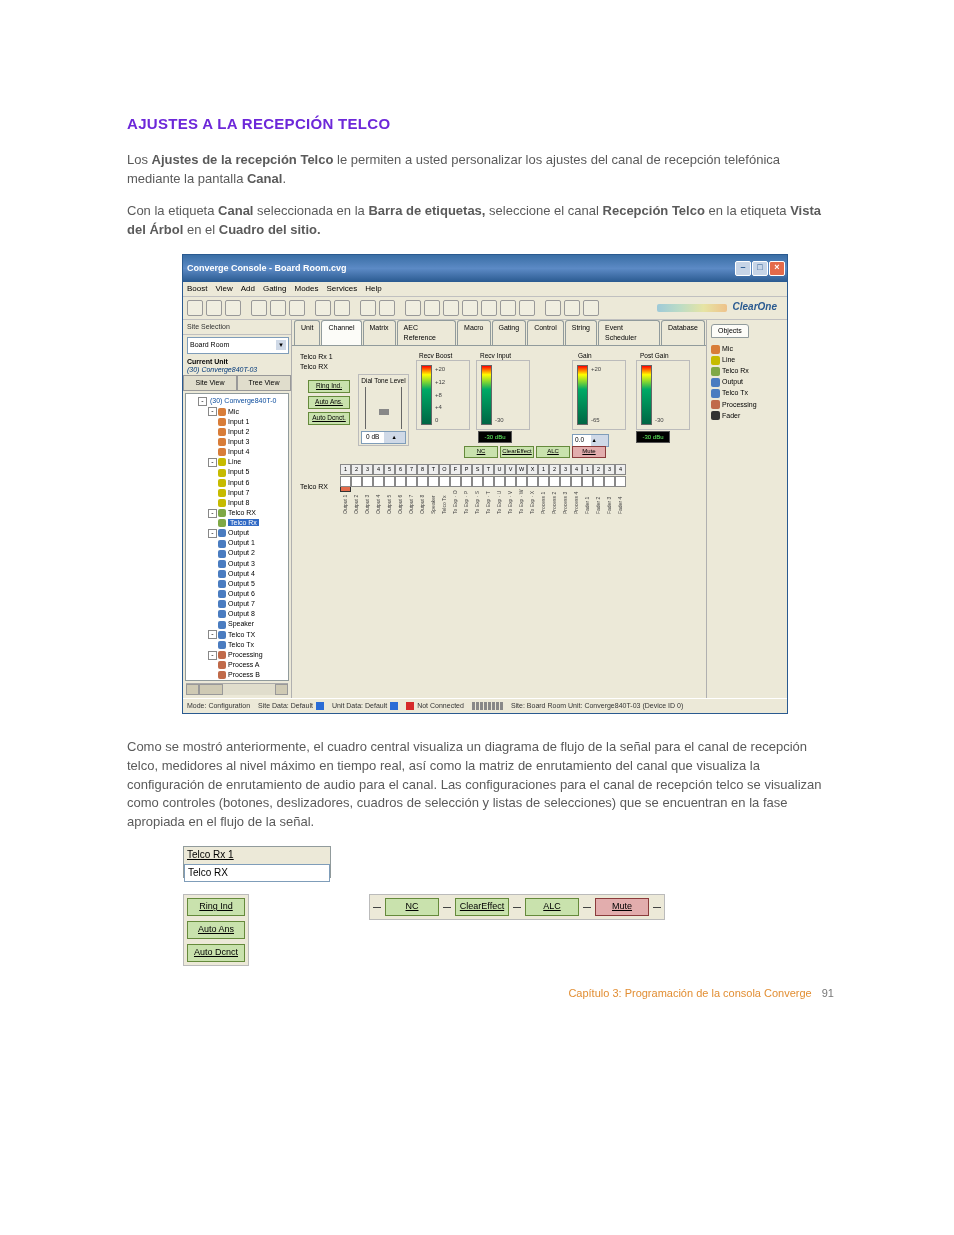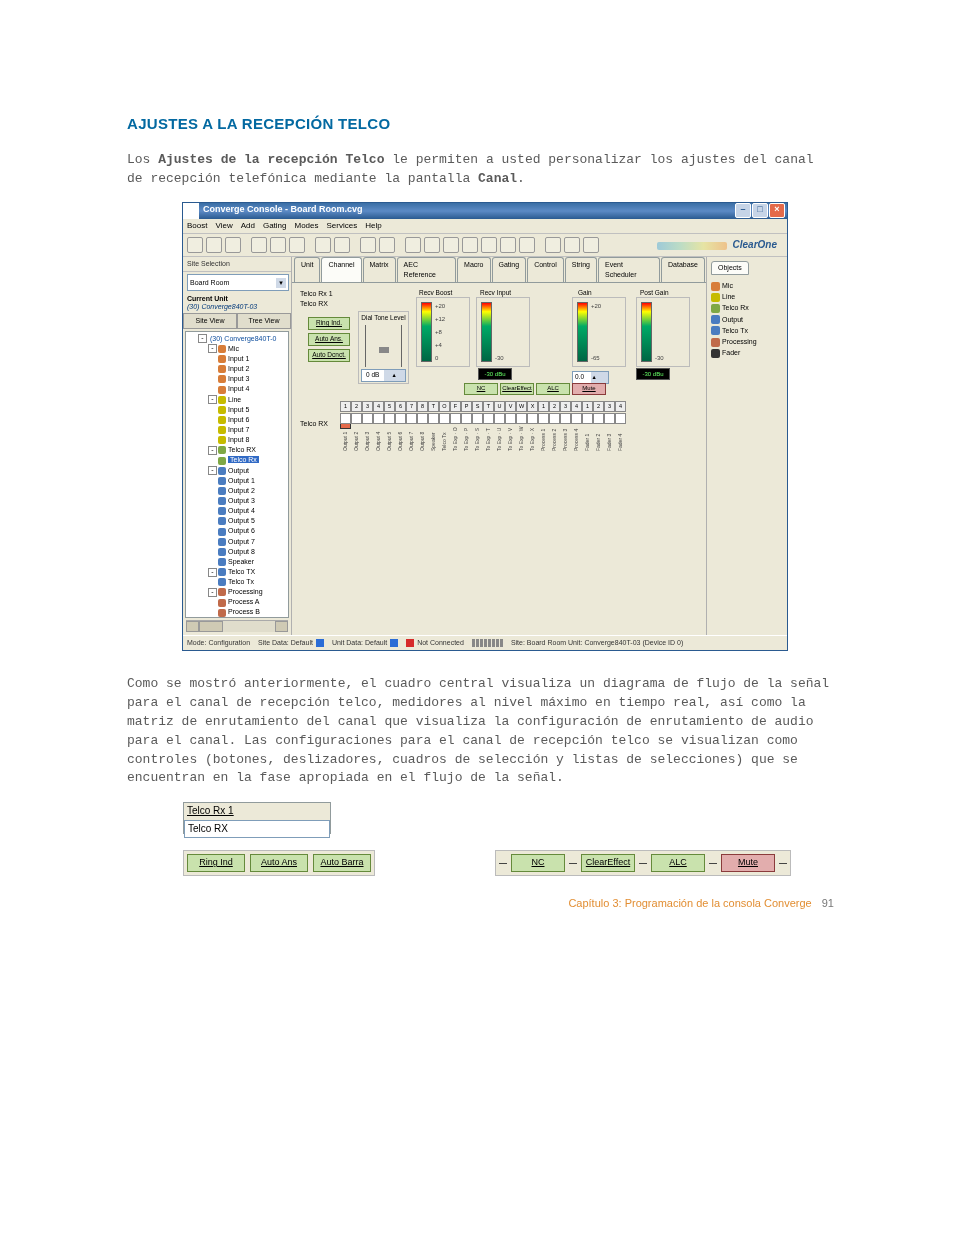--- a/index.html
+++ b/index.html
@@ -9,54 +9,54 @@
     color: #5a5a5a;
     background: #fff;
     width: 954px;
     position: relative;
     line-height: 1.45;
   }
   .page {
     padding: 113px 120px 40px 127px;
   }
   h1 {
-    color: #0369a1;
+    color: #6d28d9;
     font-size: 15px;
     font-weight: bold;
     letter-spacing: 0.3px;
     margin: 0 0 16px 0;
   }
-  p { margin: 14px 0 14px 0; font-family: Liberation Mono, monospace; }
+  p { margin: 14px 0 14px 0; }
   b { font-weight: bold; color: #5a5a5a; }
   h2 {
     color: #6699cc;
     font-size: 13px;
     font-weight: bold;
     margin: 20px 0 14px 0;
   }
 
   
   .app {
     margin: 4px 0 24px 55px;
     width: 604px;
     border: 1px solid #2a5a90;
     font-size: 8px;
     color: #000;
     font-family: Tahoma, Arial, sans-serif;
   }
   .titlebar {
-    height: 16px;
+    height: 27px;
     background: linear-gradient(#3a6ea5, #5c8ac5, #2a5a90);
     color: #fff;
     display: flex;
+    align-items: center;
     justify-content: space-between;
     padding: 0 2px 0 4px;
     font-weight: bold;
     font-size: 9px;
-    margin-left: 16px;
   }
   .winbtns { display:flex; gap:1px; }
   .wb { width:14px; height:13px; background:#c6d4e7; border:1px solid #fff; border-radius:2px; text-align:center; line-height:11px; font-size:9px; font-weight:bold; color:#2a5a90;}
   .wb.close { background:#e46a4a; color:#fff; }
   .menubar {
     background:#ece9d8; color:#000; padding:1px 4px; font-size:8px;
     border-bottom:1px solid #c0c0c0;
   }
   .menubar span { margin-right: 8px; }
   .toolbar {
@@ -177,21 +177,21 @@
   .inset-label .row2 { flex:1; }
   .inset-label input { width:100%; height:18px; border:1px solid #7f9db9; padding:1px 3px; font-family:inherit; font-size:10px; box-sizing:border-box; background:#fff;}
 
   
   .cfg-figure {
     margin: 2px 0 16px 56px;
     display:flex; align-items:flex-start; gap:120px;
     font-family: Tahoma, Arial, sans-serif;
   }
   .cfg-col {
-    display:flex; flex-direction:row; gap:5px;
+    display:flex; flex-direction:column; gap:5px;
     background:#ece9d8;
     padding:3px;
     border:1px solid #bbb;
   }
   .cfg-col .b {
     width:56px; height:16px; font-size:9px; border:1px solid #658a3b; background:#c9e2ad; text-align:center; line-height:15px; text-decoration:underline; color:#000;
   }
   .cfg-row {
     display:flex; gap:4px; align-items:center;
     background:#ece9d8;
@@ -214,20 +214,23 @@
 <body>
 
 <div class="page">
   <h1>AJUSTES A LA RECEPCIÓN TELCO</h1>
 
   <p>
     <span>Los </span><b>Ajustes de la recepción Telco</b><span> le permiten a usted personalizar los ajustes del canal de recepción telefónica mediante la pantalla </span><b>Canal</b><span>.</span>
   </p>
 
 
+  <p>
+    <span>Con la etiqueta </span><b>Canal</b><span> seleccionada en la </span><b>Barra de etiquetas,</b><span> seleccione el canal </span><b>Recepción Telco</b><span> en la etiqueta </span><b>Vista del Árbol</b><span> en el </span><b>Cuadro del sitio.</b>
+  </p>
 
   <div class="app">
     <div class="titlebar">
       <span>Converge Console - Board Room.cvg</span>
       <div class="winbtns">
         <div class="wb">–</div>
         <div class="wb">□</div>
         <div class="wb close">×</div>
       </div>
     </div>
@@ -551,21 +554,21 @@
     <div class="row1">Telco Rx 1</div>
     <div class="row2"><input type="text" value="Telco RX" style=""></div>
   </div>
 
 
 
   <div class="cfg-figure">
     <div class="cfg-col" id="cfgcol">
         <div class="b">Ring Ind</div>
         <div class="b">Auto Ans</div>
-        <div class="b">Auto Barra</div>
+        <div class="b">Auto Dcnct</div>
       </div>
     <div class="cfg-row" id="cfgrow">
         <div class="conn"></div>
         <div class="b ">NC</div>
         <div class="conn"></div>
         <div class="b ">ClearEffect</div>
         <div class="conn"></div>
         <div class="b ">ALC</div>
         <div class="conn"></div>
         <div class="b m">Mute</div>

